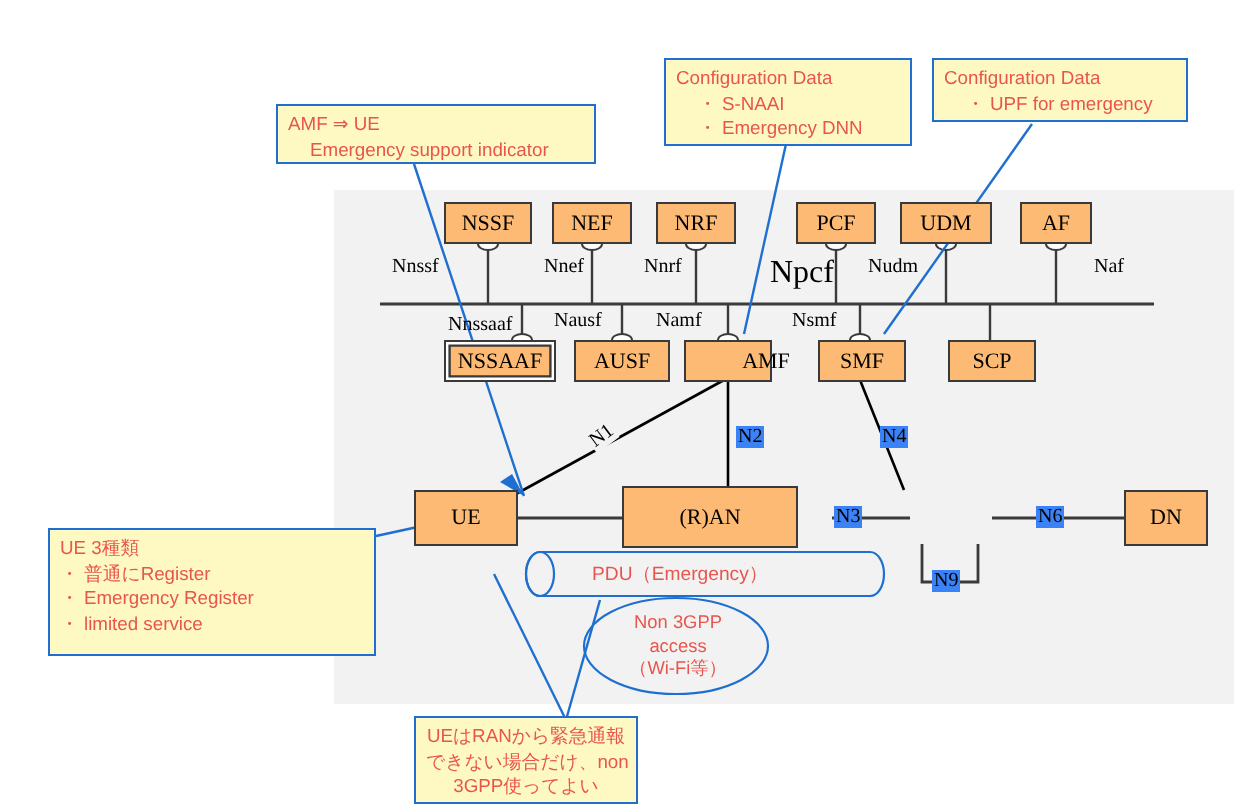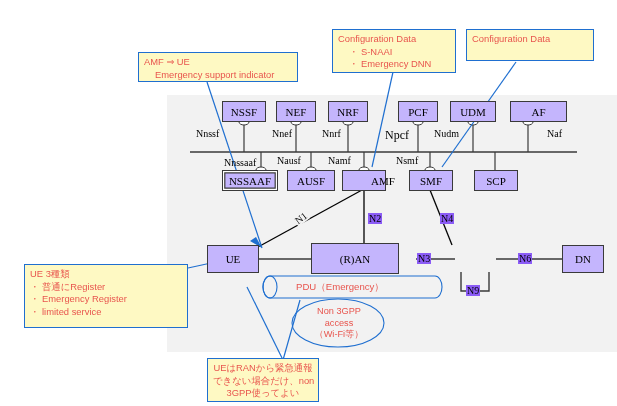--- a/index.html
+++ b/index.html
@@ -9,34 +9,34 @@
     overflow:hidden;position:relative;
   }
   #stage{position:absolute;left:0;top:0;width:617px;height:406px;}
   #slide-bg{
     position:absolute;left:167px;top:95px;width:450px;height:257px;
     background:#f2f2f2;
   }
   svg.layer{position:absolute;left:0;top:0;width:617px;height:406px;overflow:visible;}
   .nf-box{
     position:absolute;box-sizing:border-box;
-    border:1.2px solid #3a3a3a;background:#c4b5fd;
+    border:1.2px solid #3a3a3a;background:#fdba74;
     font-family:"Liberation Serif", serif;
     color:#000;text-align:right;
     display:flex;align-items:center;justify-content:center;
     white-space:nowrap;
   }
   .nf-box.double{border:1.2px solid #3a3a3a;box-shadow:0 0 0 1.2px #fff inset, 0 0 0 2.4px #3a3a3a inset;}
   .ifname{
     position:absolute;font-family:"Liberation Serif", serif;
     color:#000;white-space:nowrap;
   }
   .nlabel{
     position:absolute;font-family:"Liberation Serif", serif;
-    color:#000;white-space:nowrap;background:#8b5cf6;padding:0 1px;
+    color:#000;white-space:nowrap;background:#3b82f6;padding:0 1px;
   }
   .callout{
     position:absolute;box-sizing:border-box;
     border:1px solid #1f6fd0;background:#fef9c3;
     color:#e8554e;font-size:9.4px;line-height:12.6px;
     padding:3px 5px;white-space:nowrap;
   }
   .callout .indent{padding-left:11px;display:block;}
   .callout .bullet{display:block;}
   .callout.center{text-align:center;}
@@ -124,21 +124,21 @@
   </div>
   <div class="nf-box" style="left:328px;top:101px;width:40px;height:21px;font-size:11px;">
     <span>NRF</span>
   </div>
   <div class="nf-box" style="left:398px;top:101px;width:40px;height:21px;font-size:11px;">
     <span>PCF</span>
   </div>
   <div class="nf-box" style="left:450px;top:101px;width:46px;height:21px;font-size:11px;">
     <span>UDM</span>
   </div>
-  <div class="nf-box" style="left:510px;top:101px;width:57px;height:21px;font-size:11px;">
+  <div class="nf-box" style="left:510px;top:101px;width:36px;height:21px;font-size:11px;">
     <span>AF</span>
   </div>
 
   <div class="nf-box double" style="left:222px;top:170px;width:56px;height:21px;font-size:11px;">
     <span>NSSAAF</span>
   </div>
   <div class="nf-box" style="left:287px;top:170px;width:48px;height:21px;font-size:11px;">
     <span>AUSF</span>
   </div>
   <div class="nf-box" style="left:342px;top:170px;width:44px;height:21px;font-size:11px;padding-left:38px;">
@@ -147,21 +147,21 @@
   <div class="nf-box" style="left:409px;top:170px;width:44px;height:21px;font-size:11px;">
     <span>SMF</span>
   </div>
   <div class="nf-box" style="left:474px;top:170px;width:44px;height:21px;font-size:11px;">
     <span>SCP</span>
   </div>
 
   <div class="ifname" style="left:196px;top:128px;font-size:10px;">Nnssf</div>
   <div class="ifname" style="left:272px;top:128px;font-size:10px;">Nnef</div>
   <div class="ifname" style="left:322px;top:128px;font-size:10px;">Nnrf</div>
-  <div class="ifname" style="left:385px;top:128px;font-size:12px;">Npcf</div>
+  <div class="ifname" style="left:385px;top:128px;font-size:16px;">Npcf</div>
   <div class="ifname" style="left:434px;top:128px;font-size:10px;">Nudm</div>
   <div class="ifname" style="left:547px;top:128px;font-size:10px;">Naf</div>
 
   <div class="ifname" style="left:224px;top:157px;font-size:10px;">Nnssaaf</div>
   <div class="ifname" style="left:277px;top:155px;font-size:10px;">Nausf</div>
   <div class="ifname" style="left:328px;top:155px;font-size:10px;">Namf</div>
   <div class="ifname" style="left:396px;top:155px;font-size:10px;">Nsmf</div>
 
   <div class="nf-box" style="left:207px;top:245px;width:52px;height:28px;font-size:11px;">
     <span>UE</span>
@@ -188,20 +188,21 @@
   </div>
 
   <div class="callout" style="left:332px;top:29px;width:124px;height:44px;">
     <span class="bullet">Configuration Data</span>
     <span class="indent">・ S-NAAI</span>
     <span class="indent">・ Emergency DNN</span>
   </div>
 
   <div class="callout" style="left:466px;top:29px;width:128px;height:32px;">
     <span class="bullet">Configuration Data</span>
+    <span class="indent">・ UPF for emergency</span>
   </div>
 
   <div class="callout" style="left:24px;top:264px;width:164px;height:64px;">
     <span class="bullet">UE 3種類</span>
     <span class="bullet">・ 普通にRegister</span>
     <span class="bullet">・ Emergency Register</span>
     <span class="bullet">・ limited service</span>
   </div>
 
   <div class="callout center" style="left:207px;top:358px;width:112px;height:44px;">

